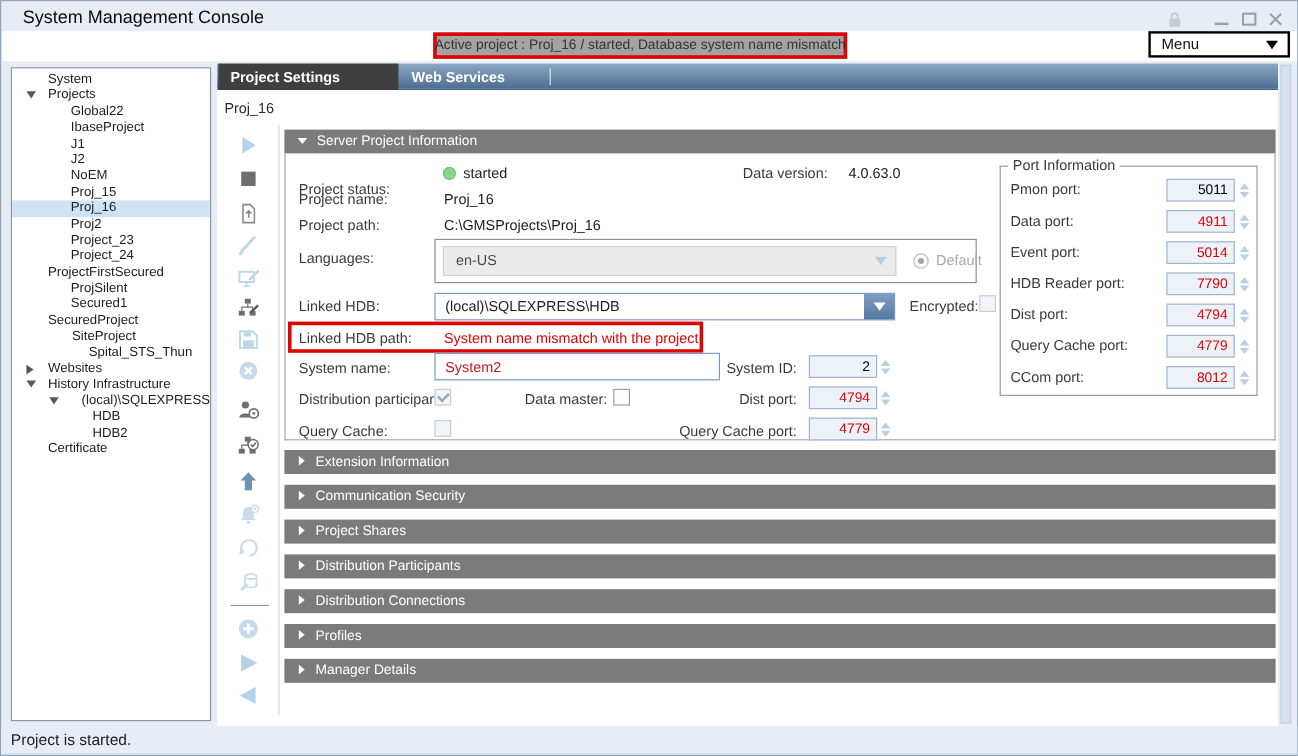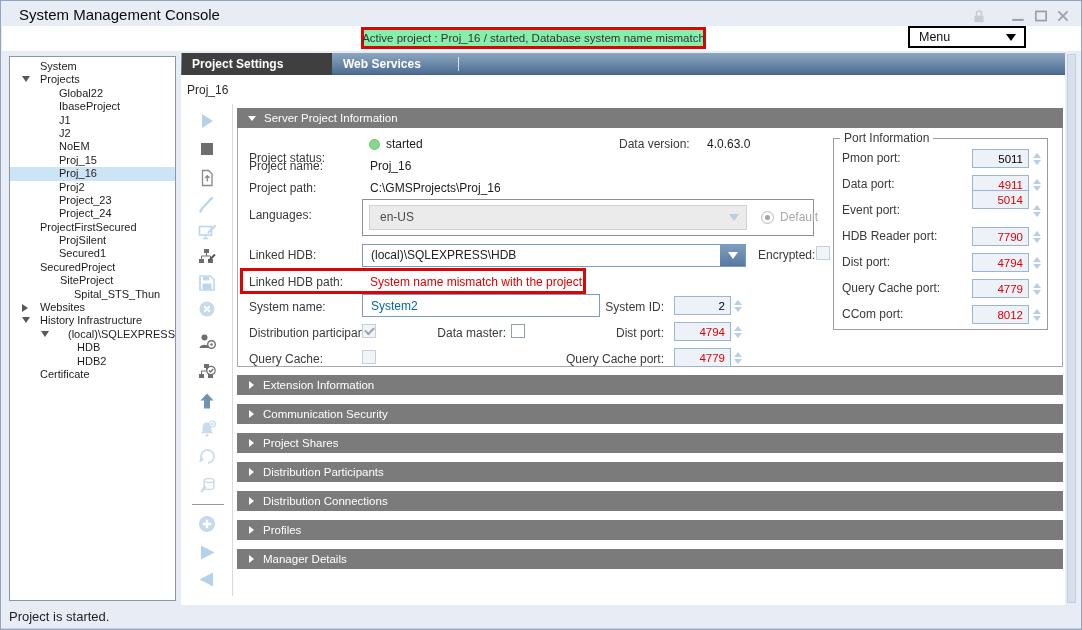--- a/index.html
+++ b/index.html
@@ -2,22 +2,22 @@
 <html><head>
 <meta charset="utf-8">
 <style>
   html,body{margin:0;padding:0;background:#cfd8e4;font-family:"Liberation Sans",sans-serif;}
   #win{position:relative;width:1082px;height:630px;background:#e8edf5;border:1px solid #93a5bd;box-sizing:border-box;overflow:hidden;}
   
   .titlebar-text{position:absolute;left:18px;top:5px;font-size:15px;color:#0a0a0a;white-space:nowrap;}
   .winctl{position:absolute;top:7px;width:16px;height:16px;}
   
   .topbar{position:absolute;left:1px;top:25px;width:1079px;height:25px;background:#ffffff;}
-  .banner{position:absolute;left:360px;top:26px;width:345px;height:22px;border:3px solid #dc0404;background:#86efac;display:flex;align-items:center;justify-content:center;font-size:11.5px;color:#333;white-space:nowrap;box-sizing:border-box;}
-  .menu-btn{position:absolute;left:907px;top:25px;width:118px;height:22px;background:#fff;border:2px solid #000;box-sizing:border-box;display:flex;align-items:center;font-size:12.5px;color:#111;}
+  .banner{position:absolute;left:360px;top:26px;width:345px;height:22px;border:3px solid #dc0404;background:#a3a3a3;display:flex;align-items:center;justify-content:center;font-size:11.5px;color:#333;white-space:nowrap;box-sizing:border-box;}
+  .menu-btn{position:absolute;left:956px;top:25px;width:118px;height:22px;background:#fff;border:2px solid #000;box-sizing:border-box;display:flex;align-items:center;font-size:12.5px;color:#111;}
   .menu-btn .lbl{margin-left:9px;flex:1;}
   .menu-caret{width:0;height:0;border-left:5px solid transparent;border-right:5px solid transparent;border-top:7px solid #000;margin-right:8px;}
   
   .tree-panel{position:absolute;left:8px;top:55px;width:167px;height:545px;background:#fff;border:1px solid #8c96a4;box-sizing:border-box;overflow:hidden;}
   .tree-inner{padding-top:3px;}
   .tree-row{position:relative;height:13.4px;line-height:13.5px;font-size:11px;color:#1d1d1d;white-space:nowrap;}
   .tree-row.selected{background:#cde3f6;}
   .tw{position:absolute;top:3px;width:0;height:0;}
   .tw-down{border-left:4px solid transparent;border-right:4px solid transparent;border-top:6px solid #55595e;}
   .tw-right{border-top:4px solid transparent;border-bottom:4px solid transparent;border-left:6px solid #55595e;}
@@ -51,21 +51,21 @@
   .radio{position:absolute;width:13px;height:13px;border-radius:50%;border:1px solid #bcbcbc;background:#fbfbfb;box-sizing:border-box;}
   .radio.checked::after{content:"";display:block;width:5px;height:5px;border-radius:50%;background:#a5a5a5;margin:3px;}
   .combo{position:absolute;left:124px;top:116px;width:384px;height:23px;border:1px solid #7a9cc0;box-sizing:border-box;background:#fff;font-size:12px;color:#222;line-height:21px;}
   .combo .txt{margin-left:8px;}
   .combo-btn{position:absolute;right:0;top:0;width:25px;height:21px;background:linear-gradient(#7e9ec0,#5679a0);display:flex;align-items:center;justify-content:center;}
   .combo-btn .car{width:0;height:0;border-left:5px solid transparent;border-right:5px solid transparent;border-top:7px solid #fff;}
   .cb{position:absolute;width:14px;height:14px;box-sizing:border-box;background:#fff;border:1px solid #8fa0b2;}
   .cb.dis{background:#f1f4f8;border-color:#c5cfda;}
   .cb.checked::after{content:"";position:absolute;left:2px;top:2px;width:7px;height:4px;border-left:2px solid #9aa5b0;border-bottom:2px solid #9aa5b0;transform:rotate(-45deg);}
   .annot{position:absolute;border:3px solid #dc0404;box-sizing:border-box;}
-  .tinput{position:absolute;left:124px;top:166px;width:238px;height:23px;border:1px solid #7a9cc0;box-sizing:border-box;background:#fff;font-size:12px;color:#0369a1;padding:0 0 0 8px;font-family:"Liberation Sans",sans-serif;}
+  .tinput{position:absolute;left:124px;top:166px;width:238px;height:23px;border:1px solid #7a9cc0;box-sizing:border-box;background:#fff;font-size:12px;color:#b91c1c;padding:0 0 0 8px;font-family:"Liberation Sans",sans-serif;}
   .spin{position:absolute;height:19px;background:#edf2f9;border:1px solid #9fb5ce;box-sizing:border-box;font-size:11.5px;text-align:right;padding:2.5px 5px 0 0;white-space:nowrap;}
   .stepper{position:absolute;width:11px;height:19px;display:flex;flex-direction:column;justify-content:center;align-items:center;gap:2px;}
   .stepper .up{width:0;height:0;border-left:4px solid transparent;border-right:4px solid transparent;border-bottom:5px solid #b9cfe3;}
   .stepper .dn{width:0;height:0;border-left:4px solid transparent;border-right:4px solid transparent;border-top:5px solid #b9cfe3;}
   .fieldset{position:absolute;left:595px;top:10px;width:215px;height:192px;border:1px solid #9c9c9c;box-sizing:border-box;}
   .fieldset .legend{position:absolute;left:6px;top:-8px;background:#fff;padding:0 4px;font-size:12px;color:#3a3a3a;white-space:nowrap;}
   .statusbar{position:absolute;left:0;top:604px;width:1082px;height:25px;background:#e8edf5;}
   .statusbar .txt{position:absolute;left:8px;top:4px;font-size:13px;color:#1e1e1e;}
   .bottom-strip{position:absolute;left:0;top:627px;width:1082px;height:3px;background:#c7d5e6;}
 </style>
@@ -330,21 +330,21 @@
             <span class="up"></span>
             <span class="dn"></span>
           </div>
           <div class="label" style="left: 8px; top: 38px;">Data port:</div>
           <div class="spin red" style="left: 138px; top: 36px; width: 57px;">4911</div>
           <div class="stepper" style="left: 197px; top: 36px;">
             <span class="up"></span>
             <span class="dn"></span>
           </div>
           <div class="label" style="left: 8px; top: 64px;">Event port:</div>
-          <div class="spin red" style="left: 138px; top: 51px; width: 57px;">5014</div>
+          <div class="spin red" style="left: 138px; top: 62px; width: 57px;">5014</div>
           <div class="stepper" style="left: 197px; top: 62px;">
             <span class="up"></span>
             <span class="dn"></span>
           </div>
           <div class="label" style="left: 8px; top: 90px;">HDB Reader port:</div>
           <div class="spin red" style="left: 138px; top: 88px; width: 57px;">7790</div>
           <div class="stepper" style="left: 197px; top: 88px;">
             <span class="up"></span>
             <span class="dn"></span>
           </div>

